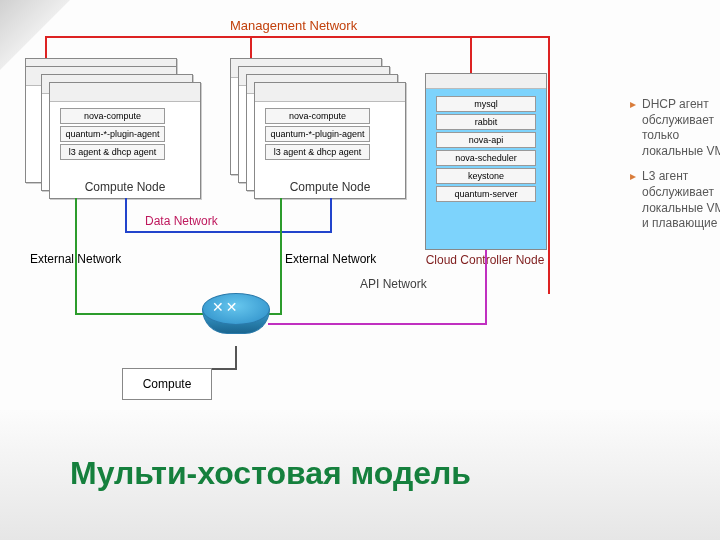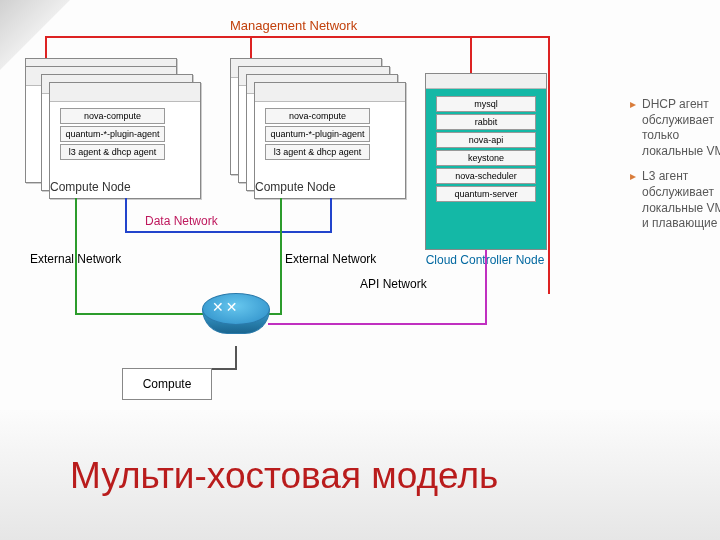--- a/index.html
+++ b/index.html
@@ -2,58 +2,58 @@
 <html><head>
 <meta charset="utf-8">
 <style>
   html,body{margin:0;padding:0;width:720px;height:540px;font-family:Arial,Helvetica,sans-serif;background:#fff;overflow:hidden}
   .slide{position:relative;width:720px;height:540px;background:#fdfdfd}
   .bg-band{position:absolute;left:0;top:410px;width:720px;height:130px;
     background:linear-gradient(to bottom,#fcfcfc 0%,#e6e6e6 100%)}
   .corner{position:absolute;left:0;top:0;width:70px;height:70px;
     background:linear-gradient(135deg,#d0d0d0 0%,#f4f4f4 60%);
     clip-path:polygon(0 0,100% 0,0 100%)}
-  .title{position:absolute;left:70px;top:455px;font-size:37px;font-weight:normal;color:#b91c1c}
+  .title{position:absolute;left:70px;top:455px;font-size:32px;font-weight:bold;color:#15803d}
   .bullets{position:absolute;left:590px;top:85px;width:110px;font-size:12px;color:#595959;line-height:1.3}
   .bullets li{margin-bottom:10px;list-style:none;position:relative;padding-left:12px}
   .bullets li::before{content:"▸";position:absolute;left:0;top:0;color:#d97c3a;font-size:12px}
   .diagram{position:absolute;left:30px;top:18px;width:550px;height:390px}
   .mgmt-label{position:absolute;left:200px;top:0;font-size:13px;color:#c2410c;}
   
   .hline{position:absolute;height:2px;background:#d22}
   .vline{position:absolute;width:2px;background:#d22}
   .mg-top{left:15px;top:18px;width:505px}
   .mg-v1{left:15px;top:18px;height:42px}
   .mg-v2{left:220px;top:18px;height:42px}
   .mg-v3{left:440px;top:18px;height:42px}
   .mg-v4{left:518px;top:18px;height:258px}
   
   .stack{position:absolute}
   .stack .card{position:absolute;width:150px;height:115px;background:#fff;border:1px solid #888;box-shadow:1px 1px 0 #ccc}
   .stack .card .hdr{height:18px;background:#f0f0f0;border-bottom:1px solid #bbb}
   .svclist{position:absolute;left:10px;top:25px;width:105px}
   .svc{border:1px solid #999;background:#f6f6f6;font-size:9px;text-align:center;padding:2px 0;margin-bottom:2px}
-  .nodelabel{position:absolute;left:0;bottom:4px;width:150px;text-align:left;font-size:12px;color:#333}
+  .nodelabel{position:absolute;left:0;bottom:4px;width:150px;text-align:center;font-size:12px;color:#333}
   
-  .ctrl{position:absolute;left:395px;top:55px;width:120px;height:175px;background:#14b8a6;border:1px solid #888}
+  .ctrl{position:absolute;left:395px;top:55px;width:120px;height:175px;background:#7dd3fc;border:1px solid #888}
   .ctrl .hdr{height:14px;background:#f0f0f0;border-bottom:1px solid #bbb}
   .ctrl .svclist{left:10px;top:22px;width:100px}
-  .ctrl-label{position:absolute;left:380px;top:235px;width:150px;text-align:center;font-size:12px;color:#0369a1}
+  .ctrl-label{position:absolute;left:380px;top:235px;width:150px;text-align:center;font-size:12px;color:#7f1d1d}
   
   .bline-h{position:absolute;height:2px;background:#2244cc}
   .bline-v{position:absolute;width:2px;background:#2244cc}
   .data-label{position:absolute;left:115px;top:196px;font-size:12px;color:#be185d}
   
   .gline-h{position:absolute;height:2px;background:#2c9c2c}
   .gline-v{position:absolute;width:2px;background:#2c9c2c}
   .ext-label{position:absolute;font-size:12px;color:#000000;line-height:1.1}
   
   .mline-h{position:absolute;height:2px;background:#c030c0}
   .mline-v{position:absolute;width:2px;background:#c030c0}
-  .api-label{position:absolute;left:330px;top:260px;font-size:12px;color:#000000;line-height:1.1}
+  .api-label{position:absolute;left:330px;top:260px;font-size:12px;color:#404040;line-height:1.1}
   
   .router{position:absolute;left:170px;top:275px;width:70px;height:54px}
   .router .top{width:66px;height:30px;background:radial-gradient(ellipse at 50% 40%,#67c7ee,#2a8cc7);border-radius:50%;position:absolute;top:0;left:2px;border:1px solid #2a7aab}
   .router .side{width:66px;height:24px;background:linear-gradient(#3a9fd1,#1b6690);position:absolute;top:16px;left:2px;border-radius:0 0 34px 34px;border:1px solid #2a7aab;border-top:none}
   .router .arrows{position:absolute;top:6px;left:12px;color:#fff;font-size:14px;letter-spacing:2px}
   
   .inet{position:absolute;left:92px;top:350px;width:88px;height:30px;border:1px solid #888;background:#fff;text-align:center;font-size:12px;line-height:30px}
   .inet-line{position:absolute;left:205px;top:328px;width:2px;height:24px;background:#555}
   .inet-h{position:absolute;left:136px;top:350px;width:70px;height:2px;background:#555}
 </style>
@@ -120,22 +120,22 @@
         <div class="nodelabel">Compute Node</div>
       </div>
     </div>
 
     <div class="ctrl">
       <div class="hdr"></div>
       <div class="svclist">
         <div class="svc">mysql</div>
         <div class="svc">rabbit</div>
         <div class="svc">nova-api</div>
+        <div class="svc">nova-scheduler</div>
         <div class="svc">keystone</div>
-        <div class="svc">nova-scheduler</div>
         <div class="svc">quantum-server</div>
       </div>
     </div>
     <div class="ctrl-label">Cloud Controller Node</div>
 
     <div class="bline-v" style="left:95px;top:180px;height:35px"></div>
     <div class="bline-v" style="left:300px;top:180px;height:35px"></div>
     <div class="bline-h" style="left:95px;top:213px;width:207px"></div>
     <div class="data-label">Data Network</div>
 

